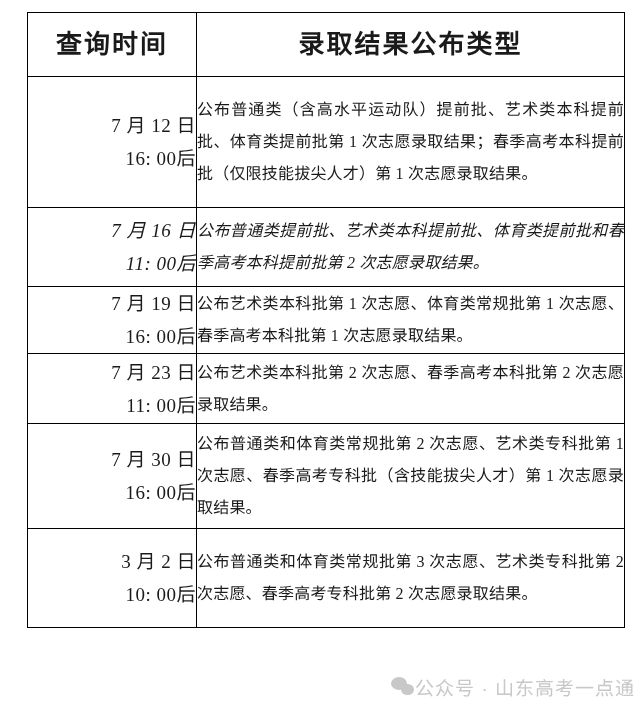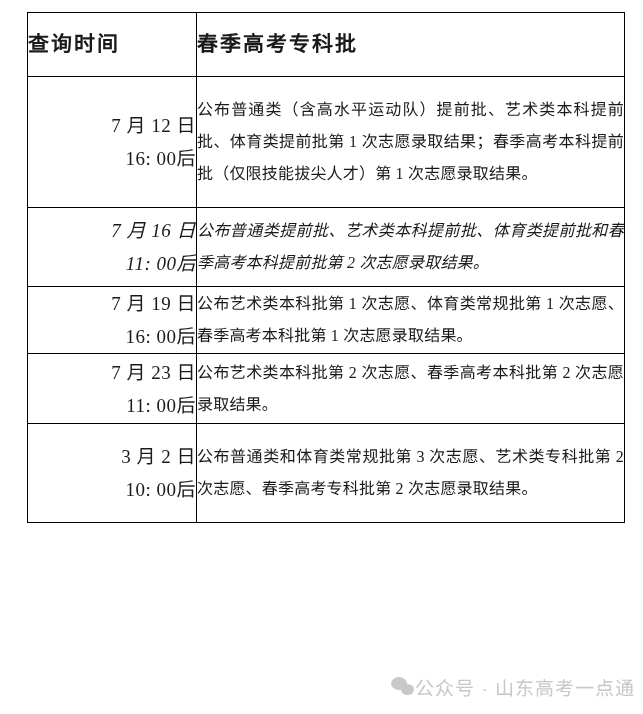--- a/index.html
+++ b/index.html
@@ -32,23 +32,23 @@
     vertical-align: middle;
     padding: 0;
   }
 
   col.col-time { width: 169px; }
   col.col-type { width: 428px; }
 
   
   .head-cell {
     height: 63px;
-    text-align: left;
+    text-align: center;
     font-weight: bold;
-    font-size: 21px;
+    font-size: 26px;
     letter-spacing: 2px;
     font-family: "Liberation Serif", "DejaVu Serif", serif;
   }
   .head-cell .htxt {
     display: block;
     line-height: 1.2;
   }
 
   
   .time-cell {
@@ -125,21 +125,21 @@
   <colgroup>
     <col class="col-time">
     <col class="col-type">
   </colgroup>
   <thead>
     <tr>
       <th class="head-cell">
         <span class="htxt">查询时间</span>
       </th>
       <th class="head-cell">
-        <span class="htxt">春季高考专科批</span>
+        <span class="htxt">录取结果公布类型</span>
       </th>
     </tr>
   </thead>
   <tbody>
     <tr class="r1">
       <td class="time-cell">
         <span class="tline">7 月 12 日</span>
         <span class="tline">16: 00后</span>
       </td>
       <td class="desc-cell">公布普通类（含高水平运动队）提前批、艺术类本科提前批、体育类提前批第 1 次志愿录取结果；春季高考本科提前批（仅限技能拔尖人才）第 1 次志愿录取结果。</td>
@@ -158,20 +158,27 @@
       </td>
       <td class="desc-cell">公布艺术类本科批第 1 次志愿、体育类常规批第 1 次志愿、春季高考本科批第 1 次志愿录取结果。</td>
     </tr>
     <tr class="r5">
       <td class="time-cell">
         <span class="tline">7 月 23 日</span>
         <span class="tline">11: 00后</span>
       </td>
       <td class="desc-cell">公布艺术类本科批第 2 次志愿、春季高考本科批第 2 次志愿录取结果。</td>
     </tr>
+    <tr class="r6">
+      <td class="time-cell">
+        <span class="tline">7 月 30 日</span>
+        <span class="tline">16: 00后</span>
+      </td>
+      <td class="desc-cell">公布普通类和体育类常规批第 2 次志愿、艺术类专科批第 1 次志愿、春季高考专科批（含技能拔尖人才）第 1 次志愿录取结果。</td>
+    </tr>
     <tr class="r7">
       <td class="time-cell">
         <span class="tline">3 月 2 日</span>
         <span class="tline">10: 00后</span>
       </td>
       <td class="desc-cell">公布普通类和体育类常规批第 3 次志愿、艺术类专科批第 2 次志愿、春季高考专科批第 2 次志愿录取结果。</td>
     </tr>
   </tbody>
 </table>
 

